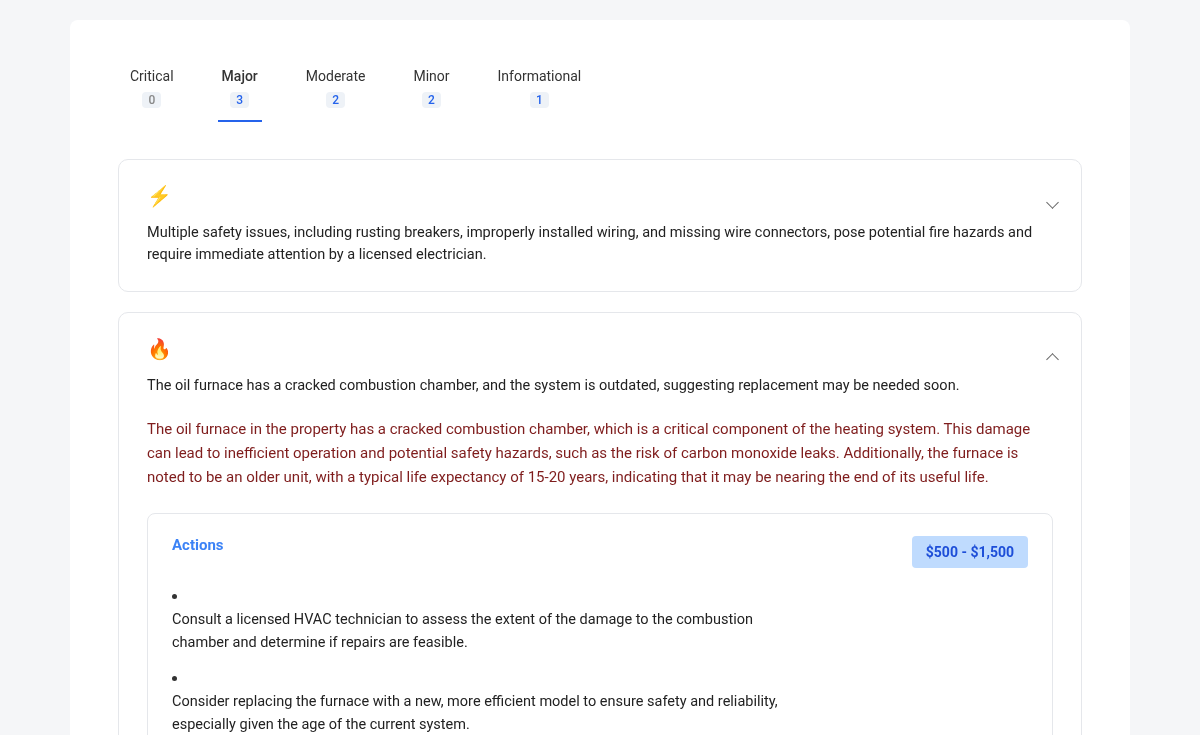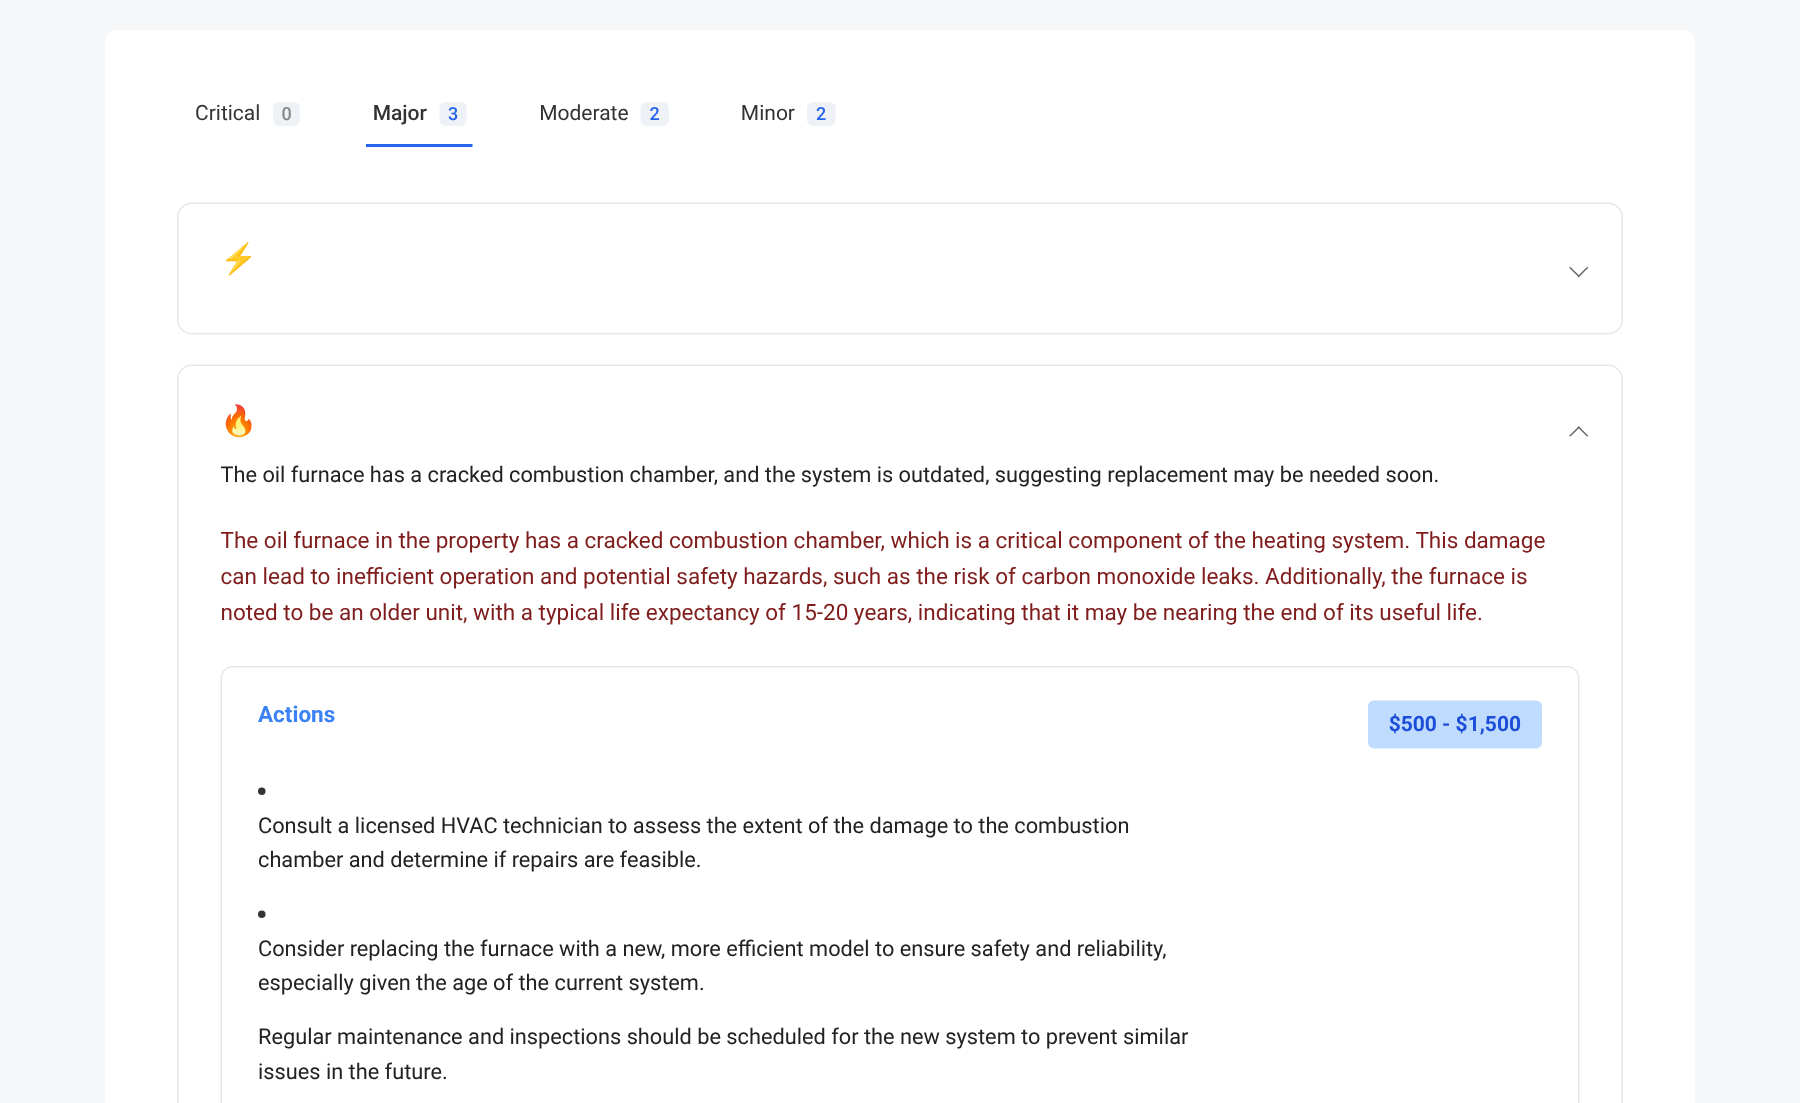--- a/index.html
+++ b/index.html
@@ -32,20 +32,21 @@
   .tab {
     display: flex;
     align-items: center;
     gap: 8px;
     padding: 8px 4px 12px 4px;
     font-size: 14px;
     color: #333;
     cursor: pointer;
     border-bottom: 2px solid transparent;
     text-decoration: none;
+    flex-direction: column;
   }
   .tab.active {
     border-bottom: 2px solid #2563eb;
     font-weight: 500;
   }
   .tab .count {
     display: inline-block;
     min-width: 18px;
     padding: 1px 6px;
     border-radius: 4px;
@@ -183,27 +184,32 @@
       <span class="count">3</span>
     </a>
     <a class="tab">
       <span>Moderate</span>
       <span class="count">2</span>
     </a>
     <a class="tab">
       <span>Minor</span>
       <span class="count">2</span>
     </a>
+    <a class="tab">
+      <span>Informational</span>
+      <span class="count">1</span>
+    </a>
   </nav>
 
   <div class="card">
     <div class="chevron"></div>
     <div class="card-header">
       <span class="card-icon lightning">⚡</span>
     </div>
+    <p class="card-summary">Multiple safety issues, including rusting breakers, improperly installed wiring, and missing wire connectors, pose potential fire hazards and require immediate attention by a licensed electrician.</p>
   </div>
 
   <div class="card">
     <div class="chevron up"></div>
     <div class="card-header">
       <span class="card-icon">🔥</span>
     </div>
     <p class="card-summary">The oil furnace has a cracked combustion chamber, and the system is outdated, suggesting replacement may be needed soon.</p>
 
     <div class="card-body">

